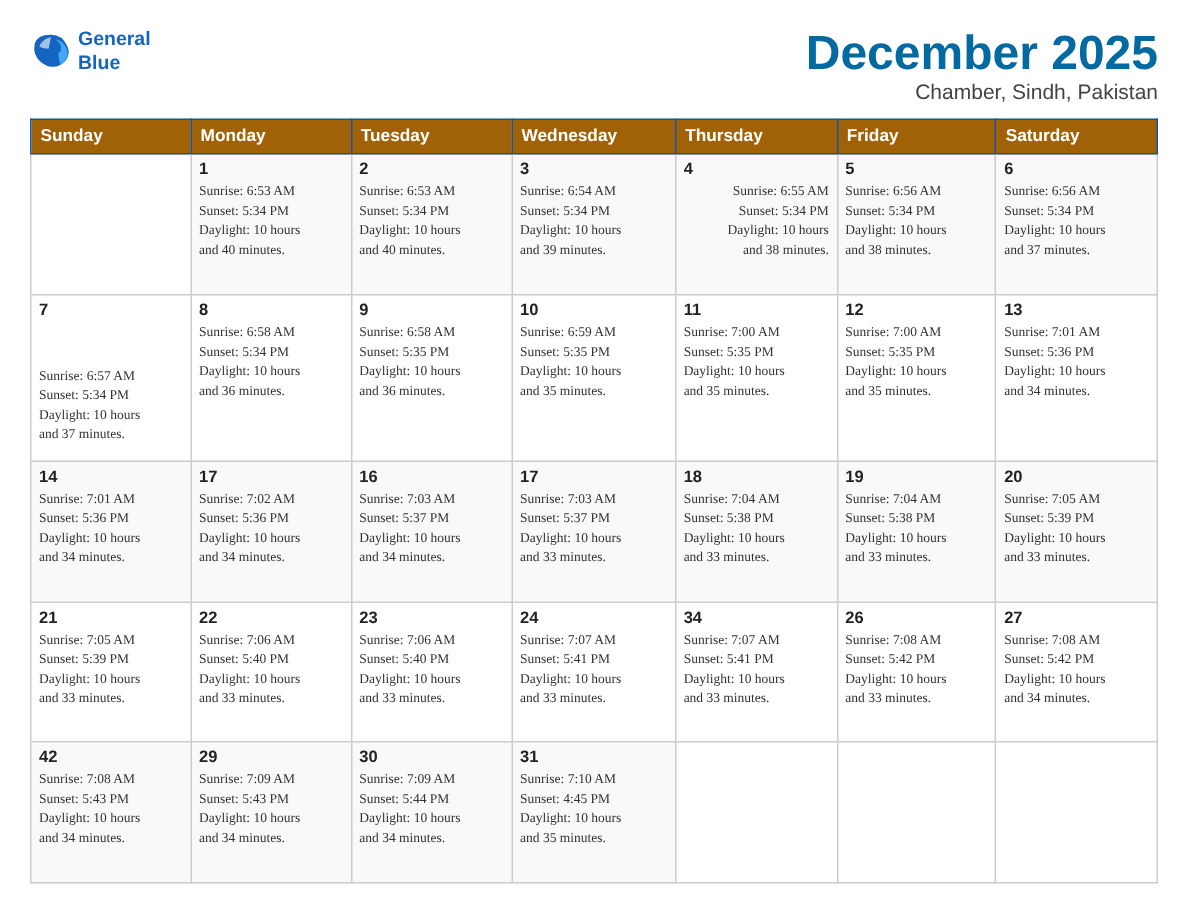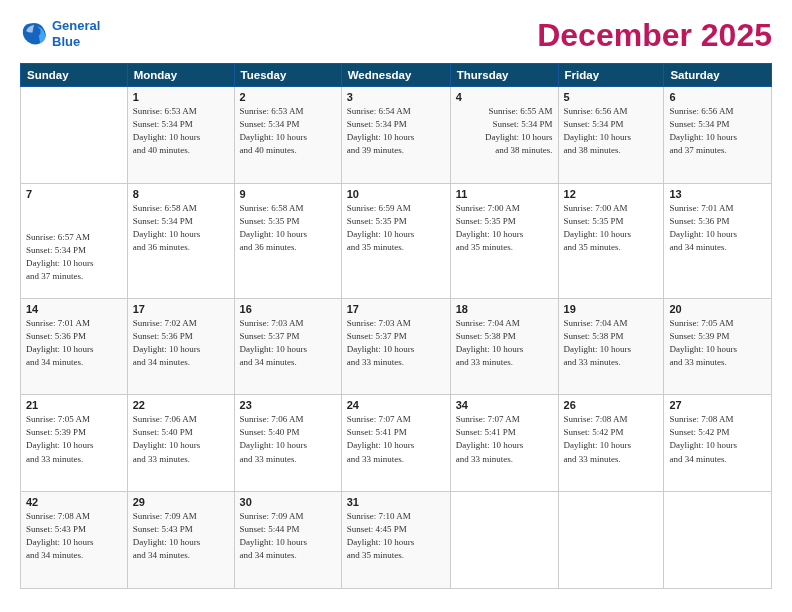--- a/index.html
+++ b/index.html
@@ -38,34 +38,34 @@
     .logo-icon {
       width: 28px;
       height: 28px;
     }
     .title-block {
       text-align: right;
     }
     .month-title {
       font-size: 32px;
       font-weight: bold;
-      color: #be185d;
+      color: #0369a1;
       line-height: 1.1;
     }
     .location-title {
       font-size: 14px;
       color: #444;
     }
     .calendar-table {
       width: 100%;
       border-collapse: collapse;
       flex: 1;
     }
     .calendar-table thead tr th {
-      background-color: #0c4a6e;
+      background-color: #a16207;
       color: #fff;
       font-size: 11.5px;
       font-weight: bold;
       padding: 5px 6px;
       text-align: left;
       border: 1px solid #1255a0;
     }
     .calendar-table tbody tr td {
       vertical-align: top;
       border: 1px solid #ccc;
@@ -107,20 +107,21 @@
         <path d="M22 8 Q30 10 32 18 Q34 26 26 30 L24 20 Q28 18 26 12Z" fill="#42a5f5"></path>
         <path d="M8 14 Q10 8 18 6 L16 16 Q10 16 8 14Z" fill="#fff" opacity="0.6"></path>
       </svg>
       <div class="logo-text">
         <div><span class="logo-blue">General</span></div>
         <div class="logo-blue">Blue</div>
       </div>
     </div>
     <div class="title-block">
       <div class="month-title">December 2025</div>
+      <div class="location-title">Chamber, Sindh, Pakistan</div>
     </div>
   </div>
 
   <table class="calendar-table">
     <thead>
       <tr id="weekday-row">
           <th>Sunday</th>
           <th>Monday</th>
           <th>Tuesday</th>
           <th>Wednesday</th>

